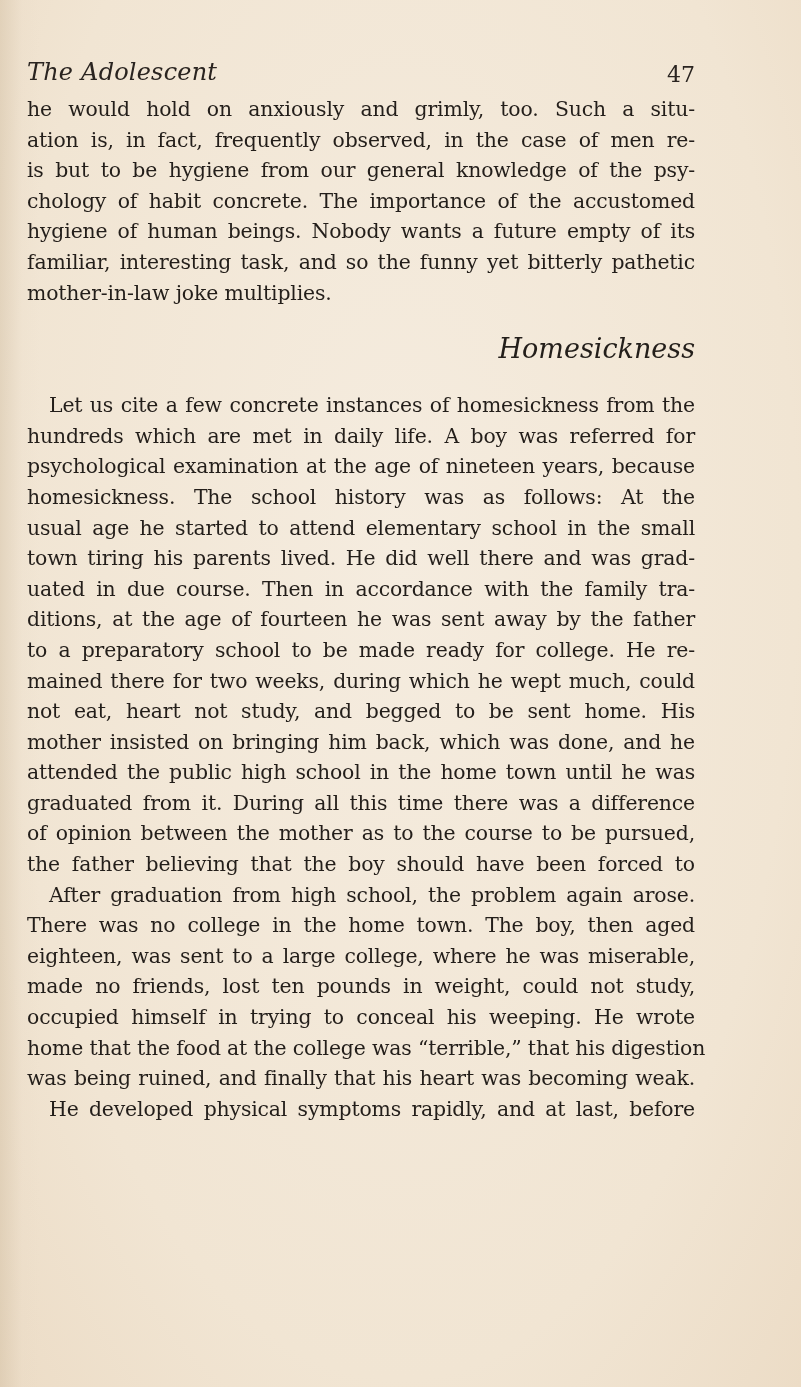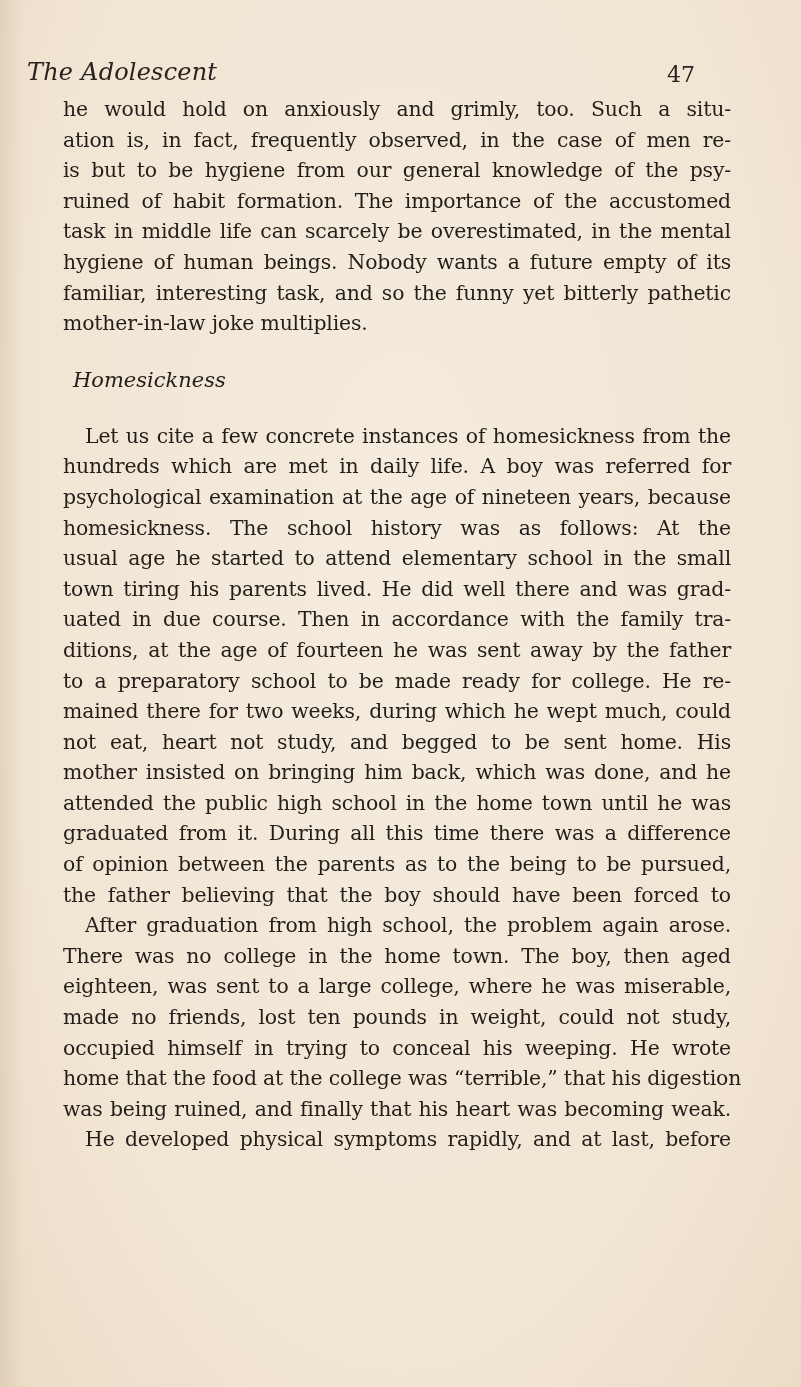--- a/index.html
+++ b/index.html
@@ -46,63 +46,61 @@
       font-size: 22px;
     }
     .body-text {
       position: absolute;
       left: 27px;
       top: 94px;
       width: 668px;
       font-family: "DejaVu Serif", serif;
       font-size: 20.4px;
       color: #231e1a;
-      margin-left: 36px;
     }
     .line {
       height: 30.6px;
       line-height: 30.6px;
       white-space: nowrap;
       text-align: justify;
       text-align-last: justify;
       letter-spacing: -0.15px;
     }
     .line.last {
       text-align-last: left;
     }
     .line.indent {
       padding-left: 22px;
     }
     .section-heading {
       height: 82px;
       line-height: 82px;
-      text-align: left;
+      text-align: right;
       font-style: italic;
-      font-size: 21px;
+      font-size: 27px;
       padding-left: 10px;
     }
   </style>
 </head>
 <body>
 
 <div class="page">
 
   <div class="running-head">
     <span class="running-title">The Adolescent</span>
     <span class="page-number">47</span>
   </div>
 
   <div class="body-text">
 
     <div>
       <div class="line">he would hold on anxiously and grimly, too. Such a situ-</div>
       <div class="line">ation is, in fact, frequently observed, in the case of men re-</div>
       <div class="line">is but to be hygiene from our general knowledge of the psy-</div>
-      <div class="line">ruined of habit formation. The importance of the accustomed</div>
-      <div class="line">task in middle life can scarcely be overestimated, in the mental</div>
+      <div class="line">chology of habit concrete. The importance of the accustomed</div>
       <div class="line">hygiene of human beings. Nobody wants a future empty of its</div>
       <div class="line">familiar, interesting task, and so the funny yet bitterly pathetic</div>
       <div class="line last">mother-in-law joke multiplies.</div>
     </div>
 
     <div class="section-heading">Homesickness</div>
 
     <div>
       <div class="line indent">Let us cite a few concrete instances of homesickness from the</div>
       <div class="line">hundreds which are met in daily life. A boy was referred for</div>
@@ -111,21 +109,21 @@
       <div class="line">usual age he started to attend elementary school in the small</div>
       <div class="line">town tiring his parents lived. He did well there and was grad-</div>
       <div class="line">uated in due course. Then in accordance with the family tra-</div>
       <div class="line">ditions, at the age of fourteen he was sent away by the father</div>
       <div class="line">to a preparatory school to be made ready for college. He re-</div>
       <div class="line">mained there for two weeks, during which he wept much, could</div>
       <div class="line">not eat, heart not study, and begged to be sent home. His</div>
       <div class="line">mother insisted on bringing him back, which was done, and he</div>
       <div class="line">attended the public high school in the home town until he was</div>
       <div class="line">graduated from it. During all this time there was a difference</div>
-      <div class="line">of opinion between the parents as to the being to be pursued,</div>
+      <div class="line">of opinion between the mother as to the course to be pursued,</div>
       <div class="line">the father believing that the boy should have been forced to</div>
     </div>
 
     <div>
       <div class="line indent">After graduation from high school, the problem again arose.</div>
       <div class="line">There was no college in the home town. The boy, then aged</div>
       <div class="line">eighteen, was sent to a large college, where he was miserable,</div>
       <div class="line">made no friends, lost ten pounds in weight, could not study,</div>
       <div class="line">occupied himself in trying to conceal his weeping. He wrote</div>
       <div class="line">home that the food at the college was “terrible,” that his digestion</div>

